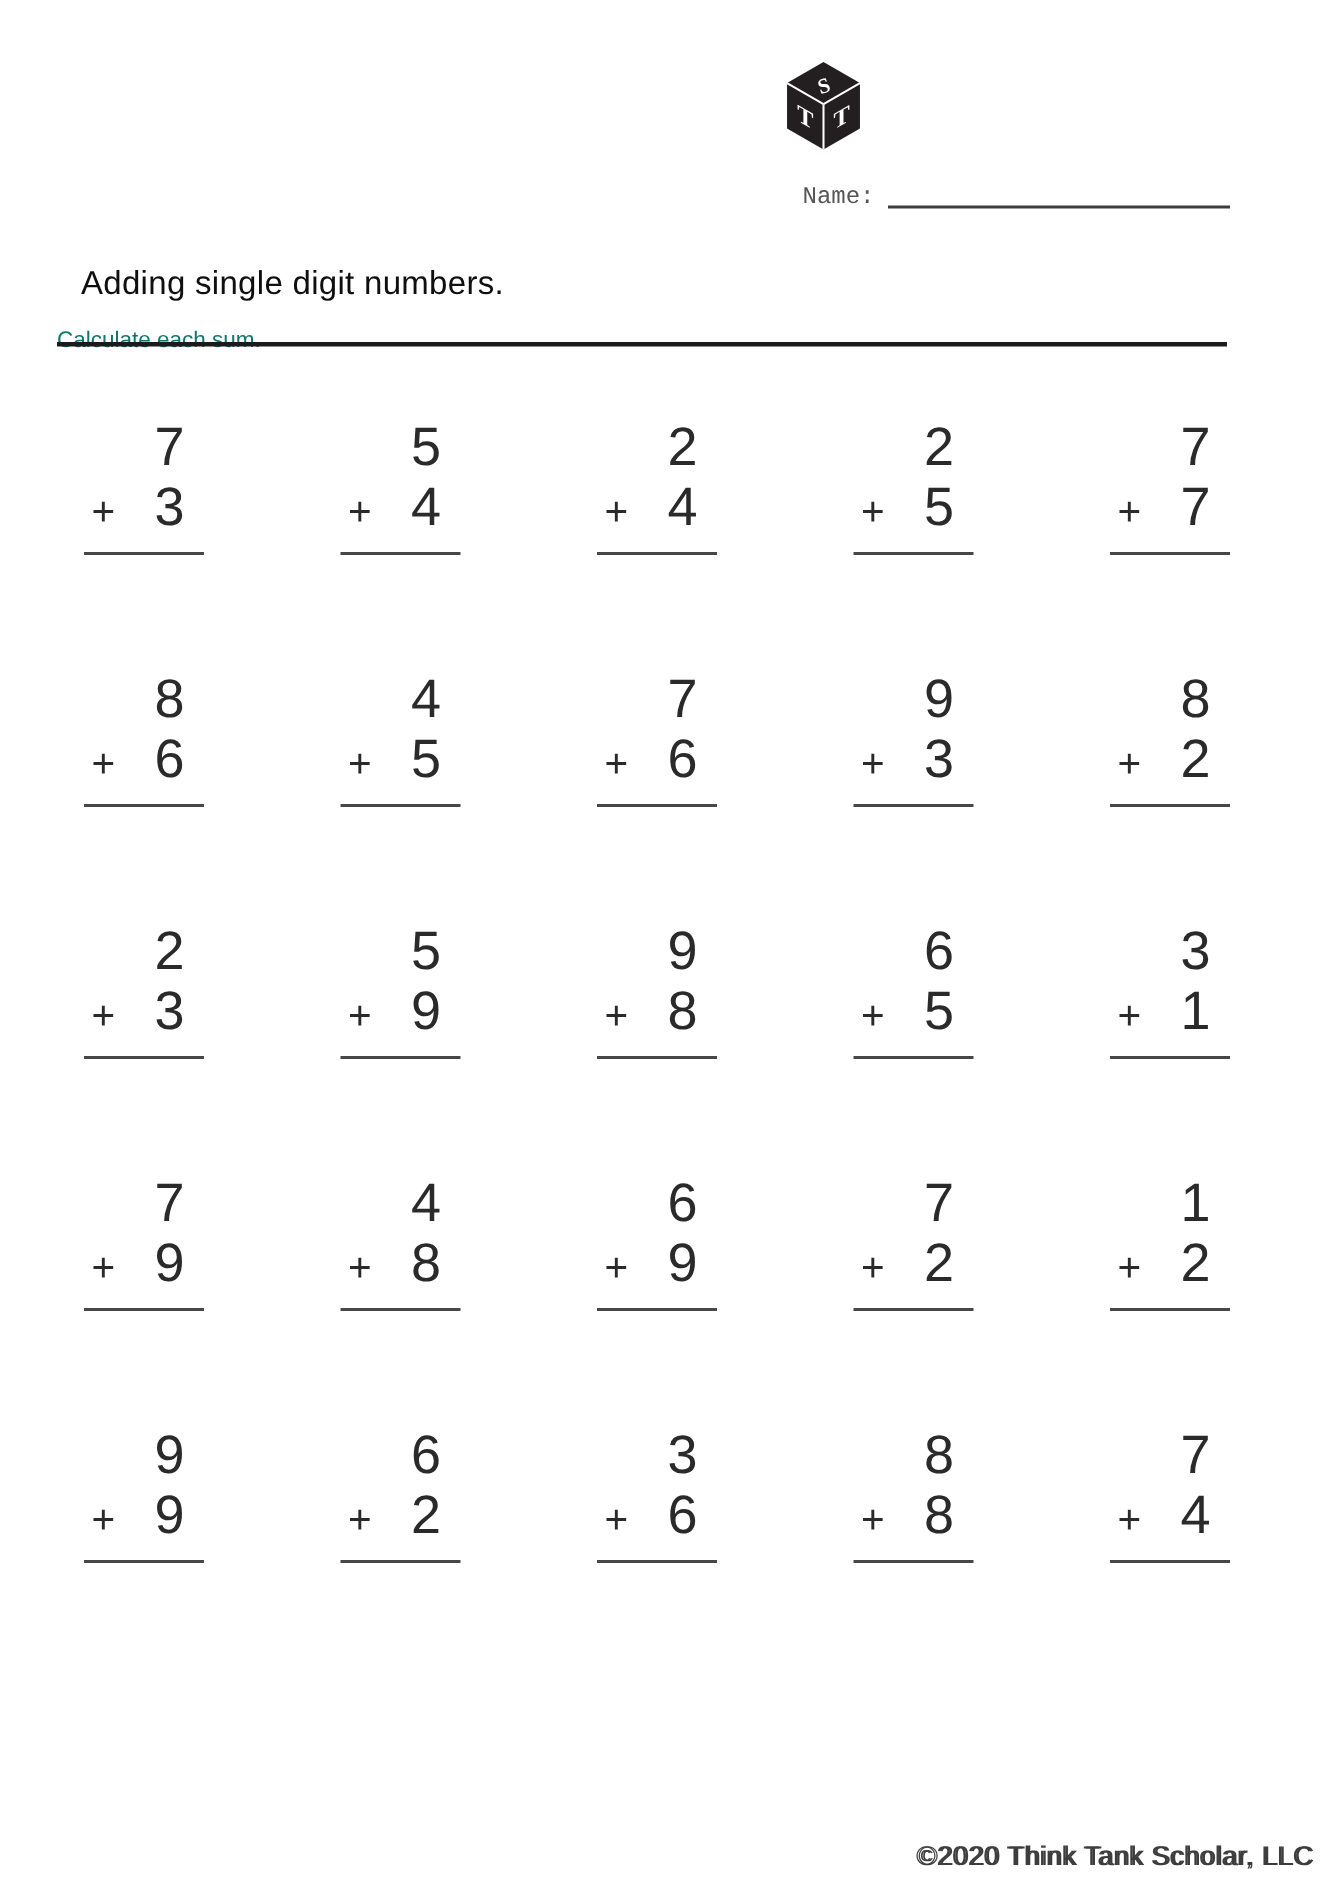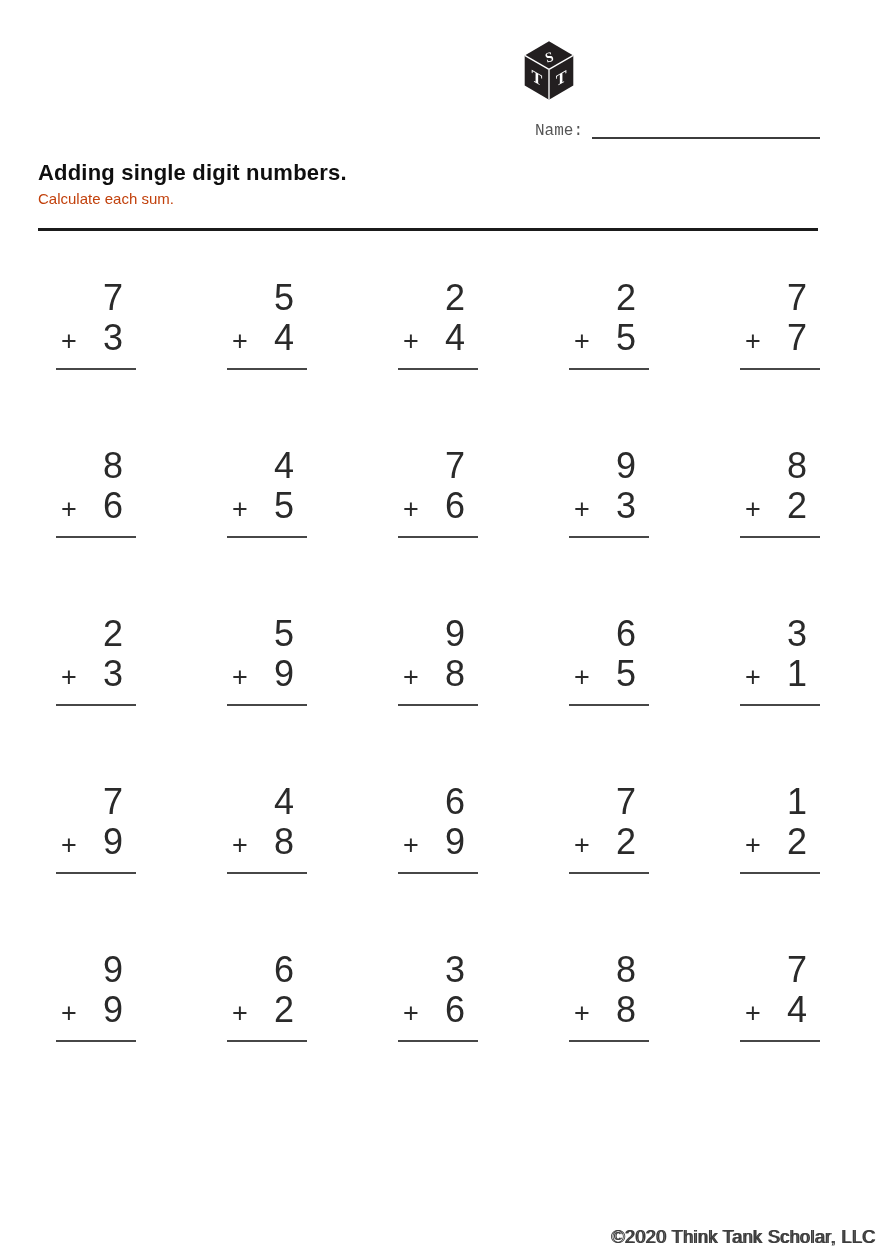--- a/index.html
+++ b/index.html
@@ -27,24 +27,24 @@
   .name-row {
     position: absolute; top: 122px; left: 535px; width: 285px;
     display: flex; align-items: flex-start; gap: 9px; font-family: Liberation Mono, monospace;
   }
   .name-label { font-size: 16px; color: #565656; line-height: 19px; }
   .name-line { flex: 1; border-bottom: 2px solid #3c3c3c; height: 15px; }
 
   
   .title-block { position: absolute; left: 38px; top: 160px; }
   .page-title {
-    margin: 0; font-size: 22px; font-weight: bold; color: #0f0f0f;
+    margin: 16px; font-size: 22px; font-weight: normal; color: #0f0f0f;
     letter-spacing: 0.2px; line-height: 26px;
   }
-  .instructions { margin: 4px 0 0; font-size: 15px; color: #c2410c; line-height: 18px; }
+  .instructions { margin: 4px 0 0; font-size: 15px; color: #0f766e; line-height: 18px; }
 
   .rule {
     position: absolute; left: 38px; top: 228px;
     width: 780px; height: 3px; background: #1b1b1b;
   }
 
   
   .problems {
     position: absolute; left: 56px; top: 278px; width: 764px;
     display: grid;

